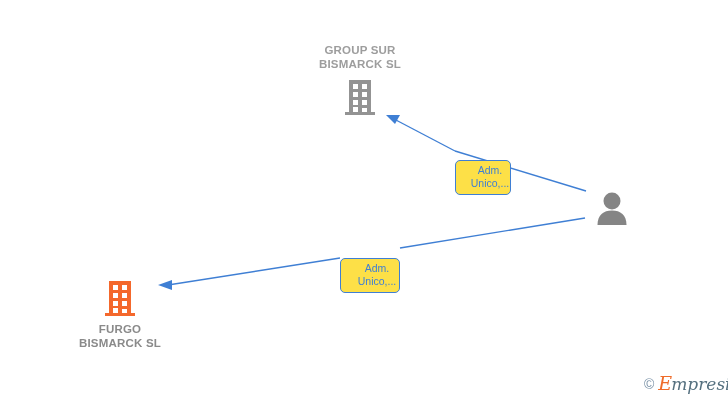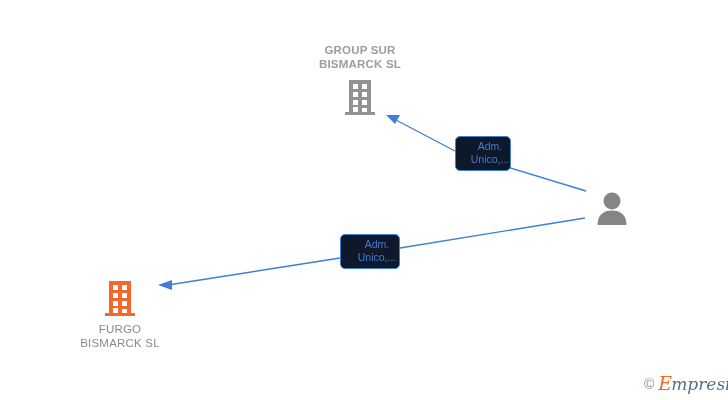--- a/index.html
+++ b/index.html
@@ -61,21 +61,21 @@
   }
 
   
   #node-furgo {
     left: 32px;
     top: 279px;
     width: 176px;
   }
   #node-furgo .node-label {
     color: #8a8a8a;
-    font-weight: normal;
+    font-weight: bold;
     margin-top: 6px;
   }
 
   
   #node-person {
     left: 557px;
     top: 191px;
     width: 110px;
   }
   #node-person .node-label {
@@ -83,27 +83,28 @@
     font-weight: normal;
     margin-top: 6px;
   }
 
   
   .edge-label {
     position: absolute;
     box-sizing: border-box;
     border: 1.3px solid #3f7fd4;
     border-radius: 5px;
-    background: #0f172a;
+    background: #fde047;
     color: #3f7fd4;
     font-size: 10.5px;
     line-height: 13px;
     text-align: center;
     padding: 3px 0 4px 14px;
     white-space: pre-line;
+    margin-top: 24px;
   }
   #edge-label-1 {
     left: 455px;
     top: 136px;
     width: 56px;
   }
   #edge-label-2 {
     left: 340px;
     top: 234px;
     width: 60px;

